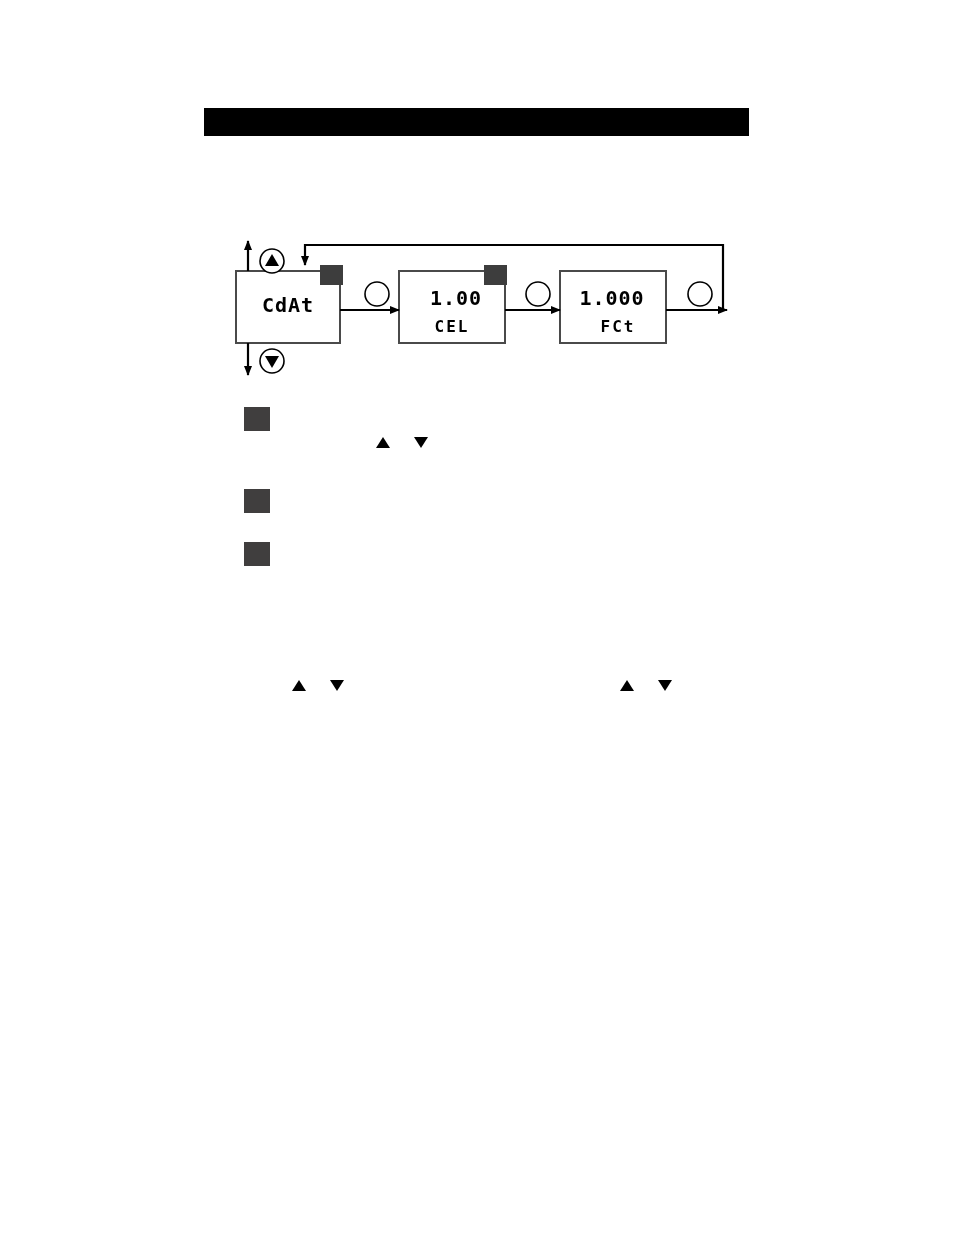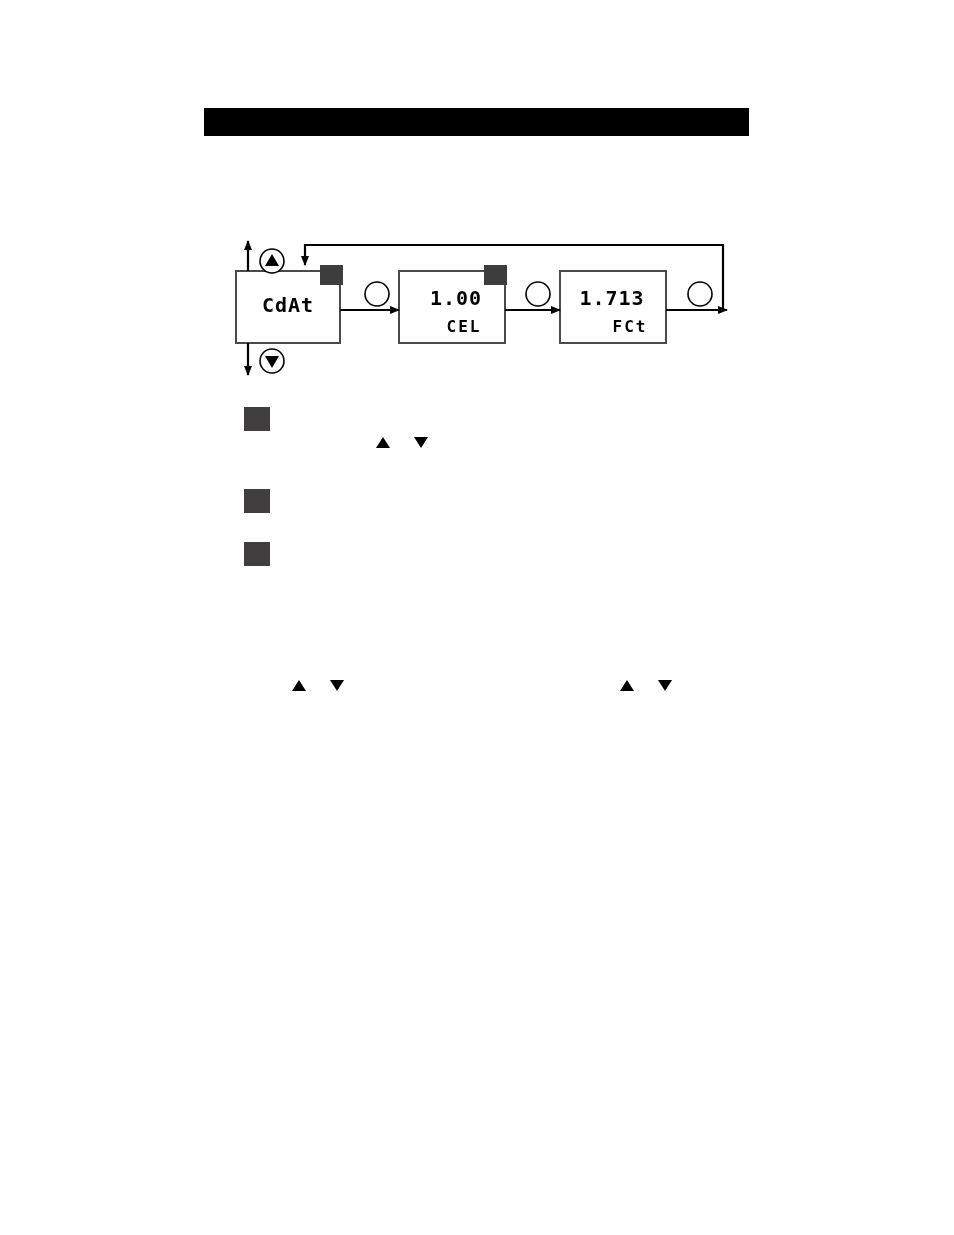--- a/index.html
+++ b/index.html
@@ -47,21 +47,20 @@
     white-space: nowrap;
   }
   .lcd-main {
     font-size: 20px;
     line-height: 32px;
   }
   .lcd-sub {
     font-size: 16px;
     line-height: 17px;
     letter-spacing: 2px;
-    margin-left: 12px;
   }
 
   
   #lcd1-main { left: 236px; top: 289px; width: 104px; }
   
   #lcd2-main { left: 400px; top: 282px; width: 112px; }
   #lcd2-sub  { left: 400px; top: 318px; width: 104px; }
   
   #lcd3-main { left: 560px; top: 282px; width: 104px; }
   #lcd3-sub  { left: 560px; top: 318px; width: 116px; }
@@ -160,21 +159,21 @@
 
     <path d="M723,310 L723,245 L305,245 L305,265" fill="none" stroke="#000000" stroke-width="2.2" marker-end="url(#arrow)"></path>
   </svg>
 </div>
 
 <div id="lcd1-main" class="lcd-text lcd-main">CdAt</div>
 
 <div id="lcd2-main" class="lcd-text lcd-main">1.00</div>
 <div id="lcd2-sub" class="lcd-text lcd-sub">CEL</div>
 
-<div id="lcd3-main" class="lcd-text lcd-main">1.713</div>
+<div id="lcd3-main" class="lcd-text lcd-main">1.000</div>
 <div id="lcd3-sub" class="lcd-text lcd-sub">FCt</div>
 
 <div class="legend">
 
   <div id="legend-sq-1" class="legend-square"></div>
   <div id="legend-txt-1" class="legend-text"></div>
 
   <div id="legend-sq-2" class="legend-square"></div>
   <div id="legend-txt-2" class="legend-text"></div>
 

